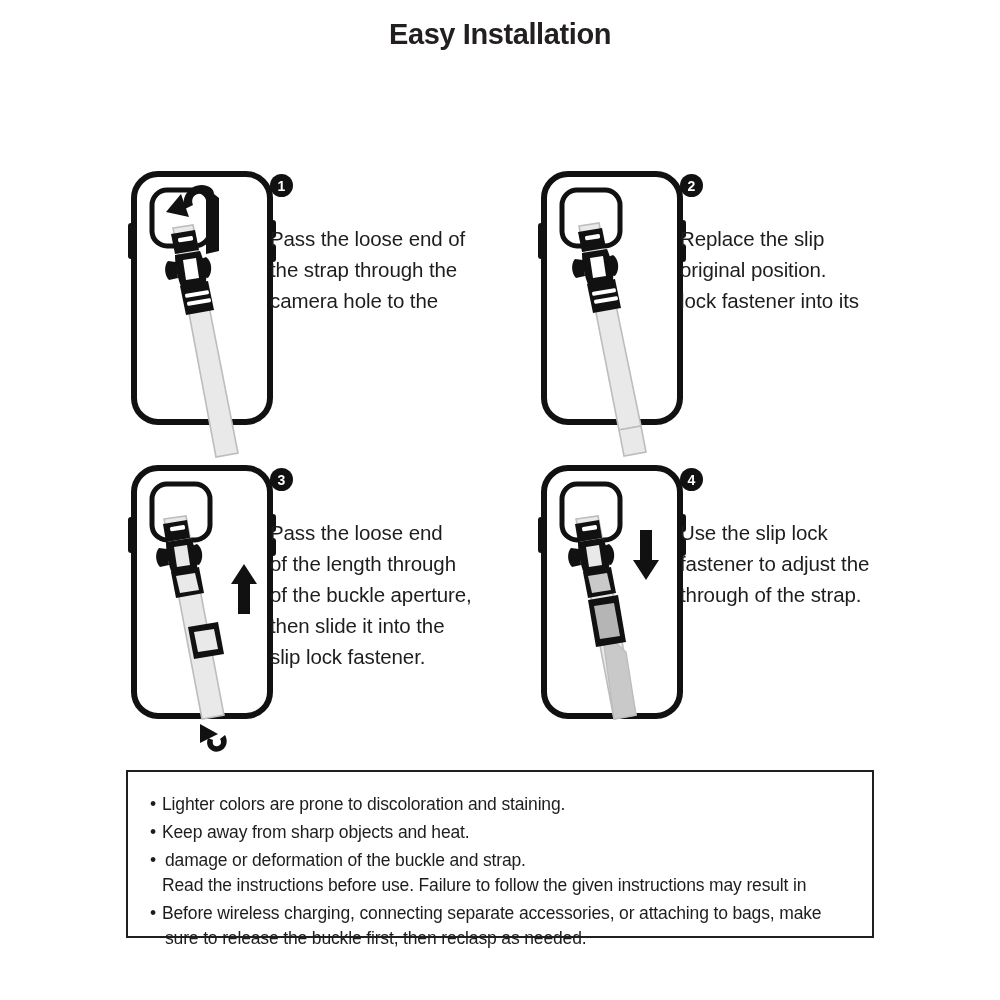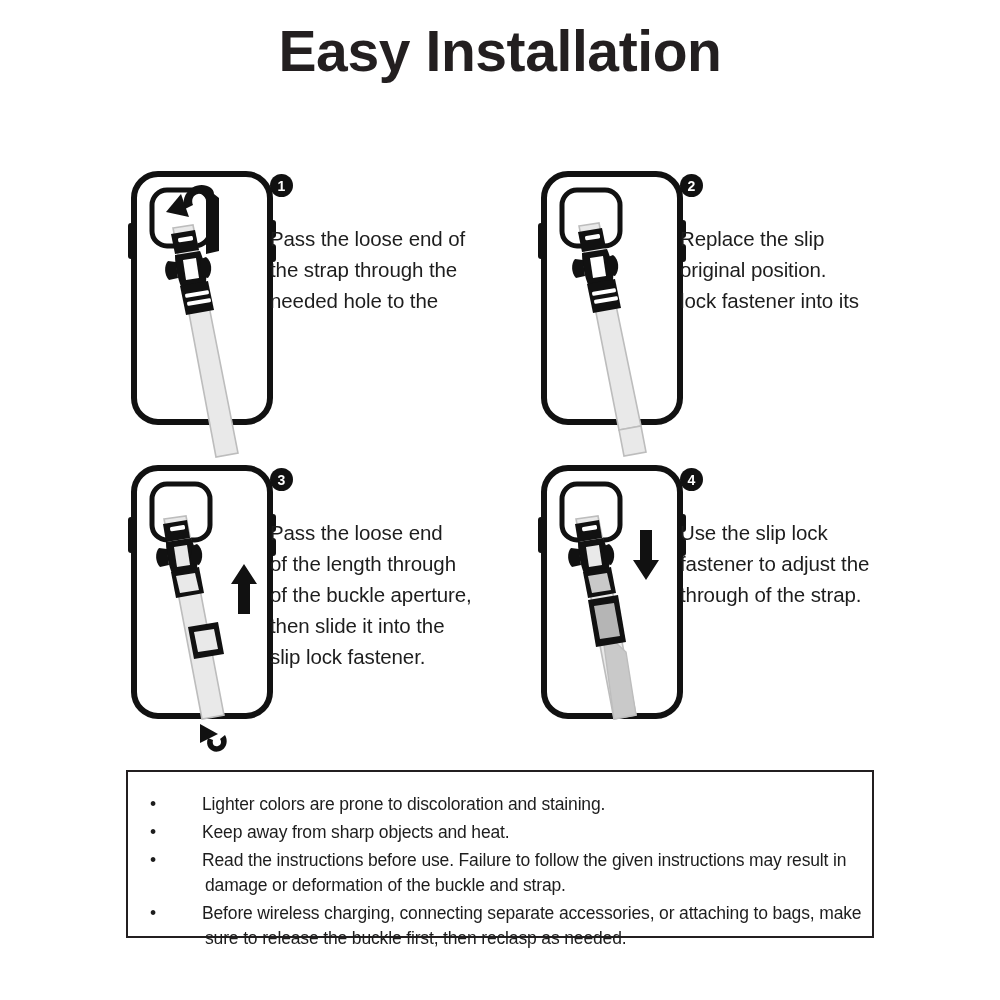--- a/index.html
+++ b/index.html
@@ -18,21 +18,21 @@
     -webkit-font-smoothing: antialiased;
   }
 
   
   #page-title {
     position: absolute;
     top: 18px;
     left: 0;
     width: 1000px;
     text-align: center;
-    font-size: 57px;
+    font-size: 29px;
     font-weight: bold;
     letter-spacing: -0.4px;
     color: #231f20;
   }
 
   
   .step {
     position: absolute;
   }
   .step-illustration {
@@ -90,21 +90,21 @@
     padding-left: 12px;
     margin-bottom: 3px;
     letter-spacing: -0.15px;
     font-stretch: condensed;
   }
   .notice-item .bullet {
     position: absolute;
     left: 0;
     top: 0;
   }
-  .notice-item .ln { display: block; margin-left: 40px; }
+  .notice-item .ln { display: block; }
   .notice-item .ln.cont { padding-left: 3px; }
 </style>
 </head>
 <body>
 
 <div id="page-title">Easy Installation</div>
 
 <div class="step" style="left:126px; top:168px; width:380px; height:270px;">
 
   <svg class="step-illustration" width="160" height="300" viewBox="0 0 160 300">
@@ -138,21 +138,21 @@
                C65 32 67 27 72 26 C77 25 80 28 80 33 L80 86 L93 83 L93 30 Z" fill="#111"></path>
       <path d="M55 26 L63 49 L40 44 Z" fill="#111"></path>
     </g>
   </svg>
 
   <div class="step-text-block" style="left:144px; top:6px;">
     <div class="step-badge">1</div>
     <div class="step-lines">
       <span class="ln">Pass the loose end of</span>
       <span class="ln">the strap through the</span>
-      <span class="ln">needed hole to the</span>
+      <span class="ln">camera hole to the</span>
     </div>
   </div>
 </div>
 
 <div class="step" style="left:536px; top:168px; width:380px; height:270px;">
 
   <svg class="step-illustration" width="160" height="300" viewBox="0 0 160 300">
     <rect x="2" y="55" width="7" height="36" rx="3" fill="#111"></rect>
     <rect x="143" y="52" width="7" height="18" rx="3" fill="#111"></rect>
     <rect x="143" y="76" width="7" height="18" rx="3" fill="#111"></rect>
@@ -284,22 +284,22 @@
       <span class="ln">Lighter colors are prone to discoloration and staining.</span>
     </li>
 
     <li class="notice-item">
       <span class="bullet">•</span>
       <span class="ln">Keep away from sharp objects and heat.</span>
     </li>
 
     <li class="notice-item">
       <span class="bullet">•</span>
+      <span class="ln cont">damage or deformation of the buckle and strap.</span>
       <span class="ln">Read the instructions before use. Failure to follow the given instructions may result in</span>
-      <span class="ln cont">damage or deformation of the buckle and strap.</span>
     </li>
 
     <li class="notice-item">
       <span class="bullet">•</span>
       <span class="ln">Before wireless charging, connecting separate accessories, or attaching to bags, make</span>
       <span class="ln cont">sure to release the buckle first, then reclasp as needed.</span>
     </li>
 
   </ul>
 </div>

